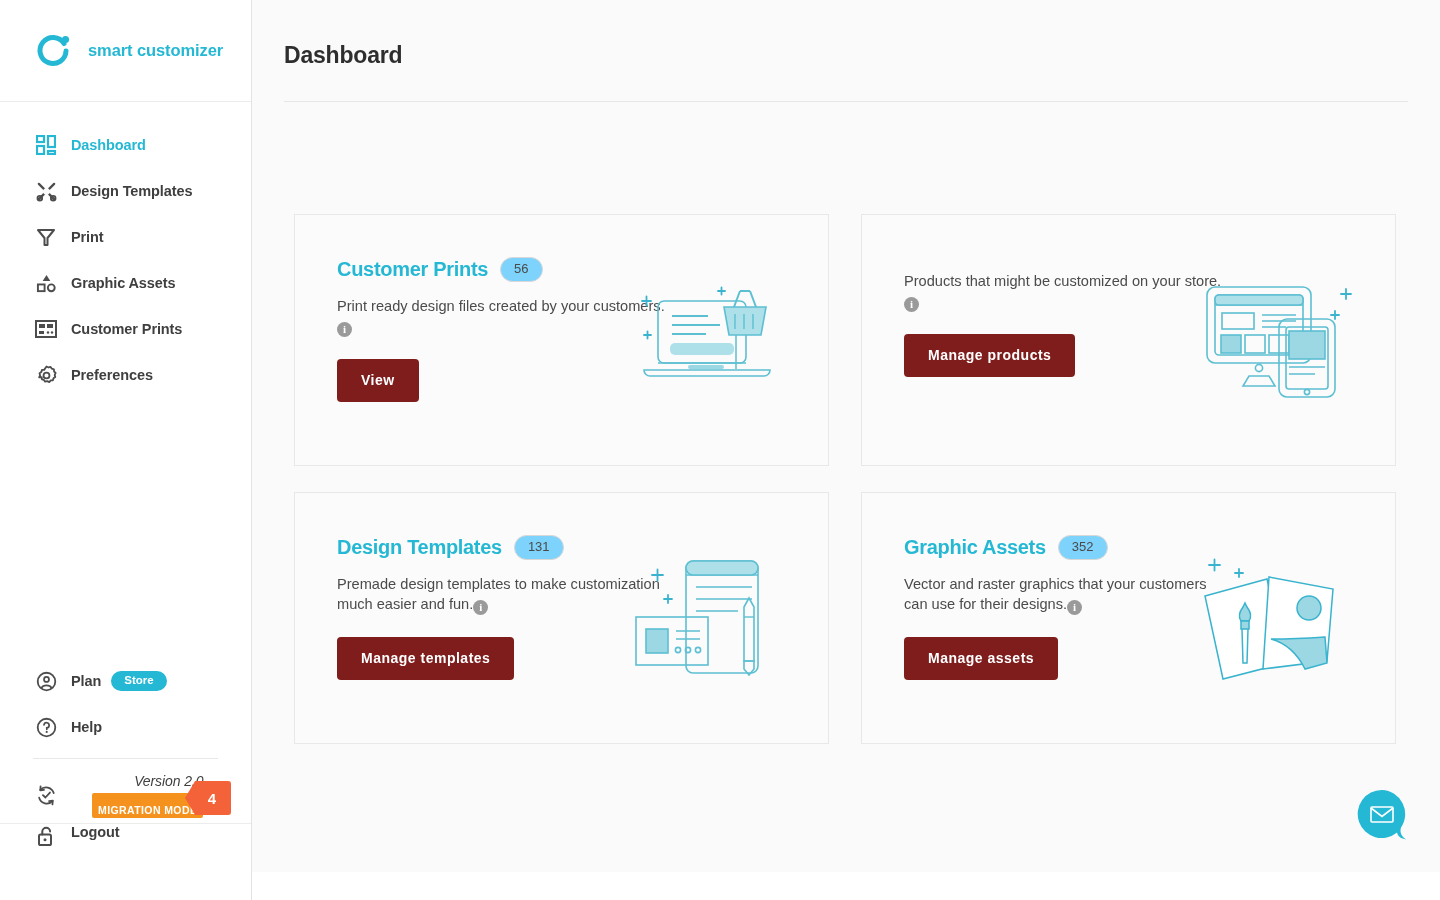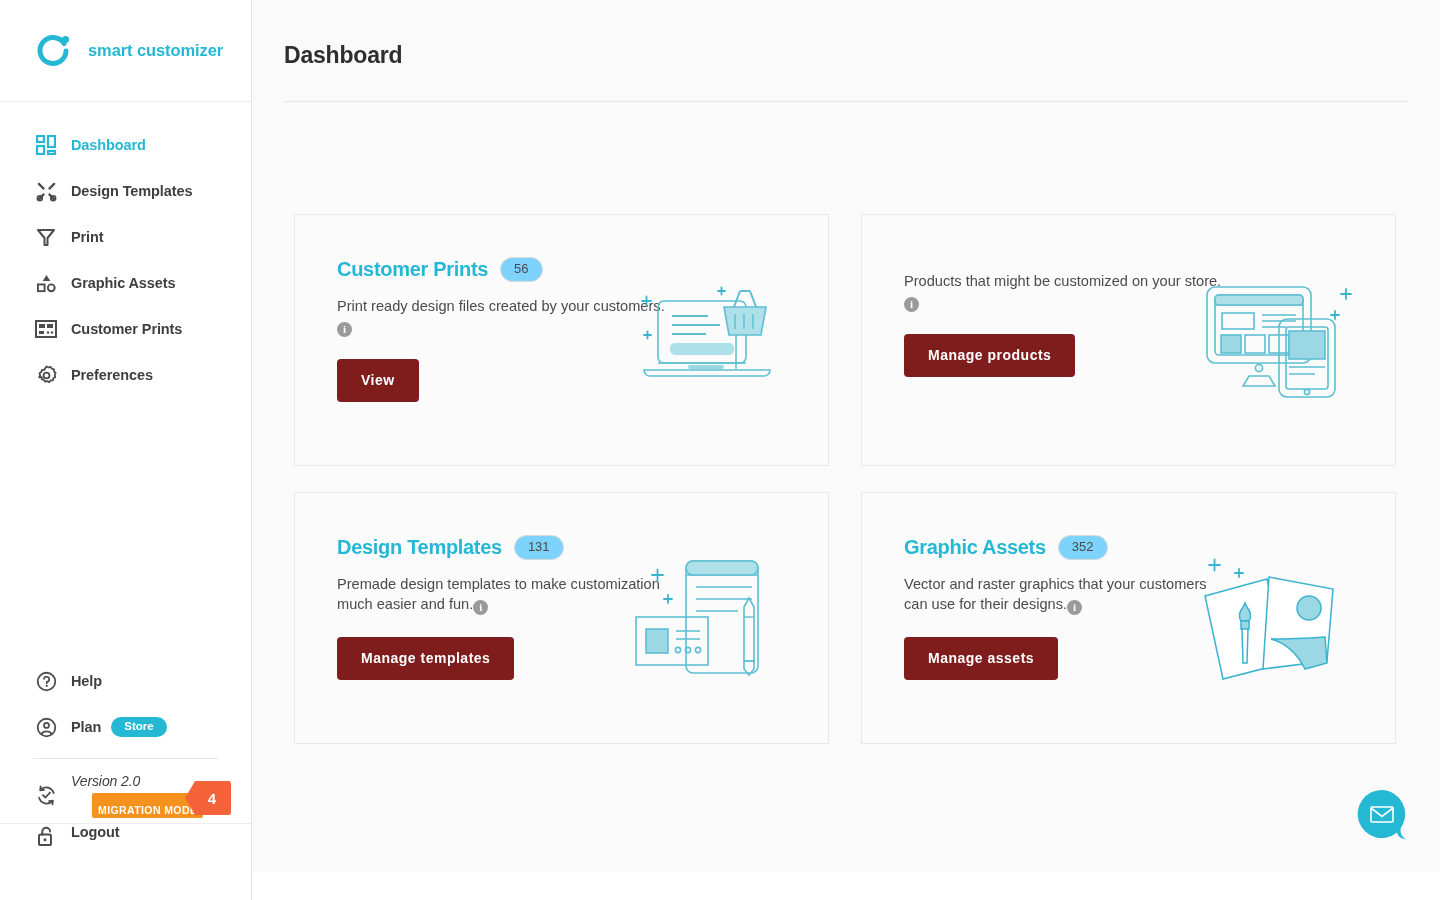--- a/index.html
+++ b/index.html
@@ -74,20 +74,21 @@
     border-radius: 11px;
     padding: 4px 13px 5px 13px;
     line-height: 1;
   }
   .version-row {
     display: flex; align-items: center;
     padding-left: 33px;
     height: 56px;
     position: relative;
     cursor: pointer;
+    text-align: right;
   }
   .version-stack { margin-left: 12px; }
   .version-text {
     font-size: 14px; font-style: italic;
     color: #3f3f3f; font-weight: normal;
     letter-spacing: -0.1px;
   }
   .migration-badge {
     display: inline-block;
     margin-top: 3px;
@@ -301,37 +302,37 @@
         <span class="nav-label">Preferences</span>
       </div>
     </nav>
 
     <div class="nav-bottom">
 
       <div class="nav-item">
         <span class="nav-icon">
           <svg width="21" height="21" viewBox="0 0 22 22">
             <circle cx="11" cy="11" r="9.2" fill="none" stroke="#4d4d4d" stroke-width="1.9"></circle>
+            <circle cx="11" cy="8.8" r="2.6" fill="none" stroke="#4d4d4d" stroke-width="1.8"></circle>
+            <path d="M5.6 18 a5.8 4.6 0 0 1 10.8 0" fill="none" stroke="#4d4d4d" stroke-width="1.8"></path>
+          </svg>
+        </span>
+        <span class="nav-label">Plan</span>
+        <span class="plan-badge">Store</span>
+      </div>
+
+      <div class="nav-item">
+        <span class="nav-icon">
+          <svg width="21" height="21" viewBox="0 0 22 22">
+            <circle cx="11" cy="11" r="9.2" fill="none" stroke="#4d4d4d" stroke-width="1.9"></circle>
             <path d="M8.4 8.3 a2.7 2.7 0 1 1 2.9 3.1 v1.4" fill="none" stroke="#4d4d4d" stroke-width="1.8" stroke-linecap="round"></path>
             <circle cx="11.2" cy="15.6" r="1.1" fill="#4d4d4d"></circle>
           </svg>
         </span>
         <span class="nav-label">Help</span>
-      </div>
-
-      <div class="nav-item">
-        <span class="nav-icon">
-          <svg width="21" height="21" viewBox="0 0 22 22">
-            <circle cx="11" cy="11" r="9.2" fill="none" stroke="#4d4d4d" stroke-width="1.9"></circle>
-            <circle cx="11" cy="8.8" r="2.6" fill="none" stroke="#4d4d4d" stroke-width="1.8"></circle>
-            <path d="M5.6 18 a5.8 4.6 0 0 1 10.8 0" fill="none" stroke="#4d4d4d" stroke-width="1.8"></path>
-          </svg>
-        </span>
-        <span class="nav-label">Plan</span>
-        <span class="plan-badge">Store</span>
       </div>
 
       <div class="nav-divider"></div>
 
       <div class="version-row">
         <span class="nav-icon">
           <svg width="23" height="23" viewBox="0 0 24 24">
             <path d="M19.5 9.5 A8.2 8.2 0 0 0 5.5 6.2" fill="none" stroke="#4d4d4d" stroke-width="1.9" stroke-linecap="round"></path>
             <path d="M4.3 14.2 A8.2 8.2 0 0 0 18.4 17.6" fill="none" stroke="#4d4d4d" stroke-width="1.9" stroke-linecap="round"></path>
             <path d="M5.8 2.6 L5.6 6.5 L9.4 6.2" fill="none" stroke="#4d4d4d" stroke-width="1.9" stroke-linecap="round" stroke-linejoin="round"></path>

